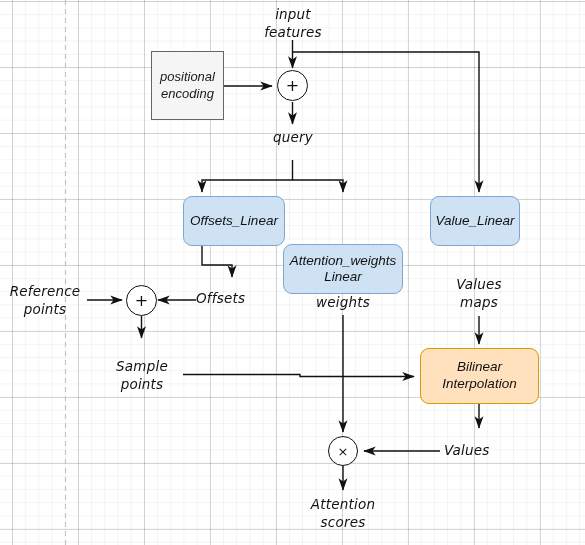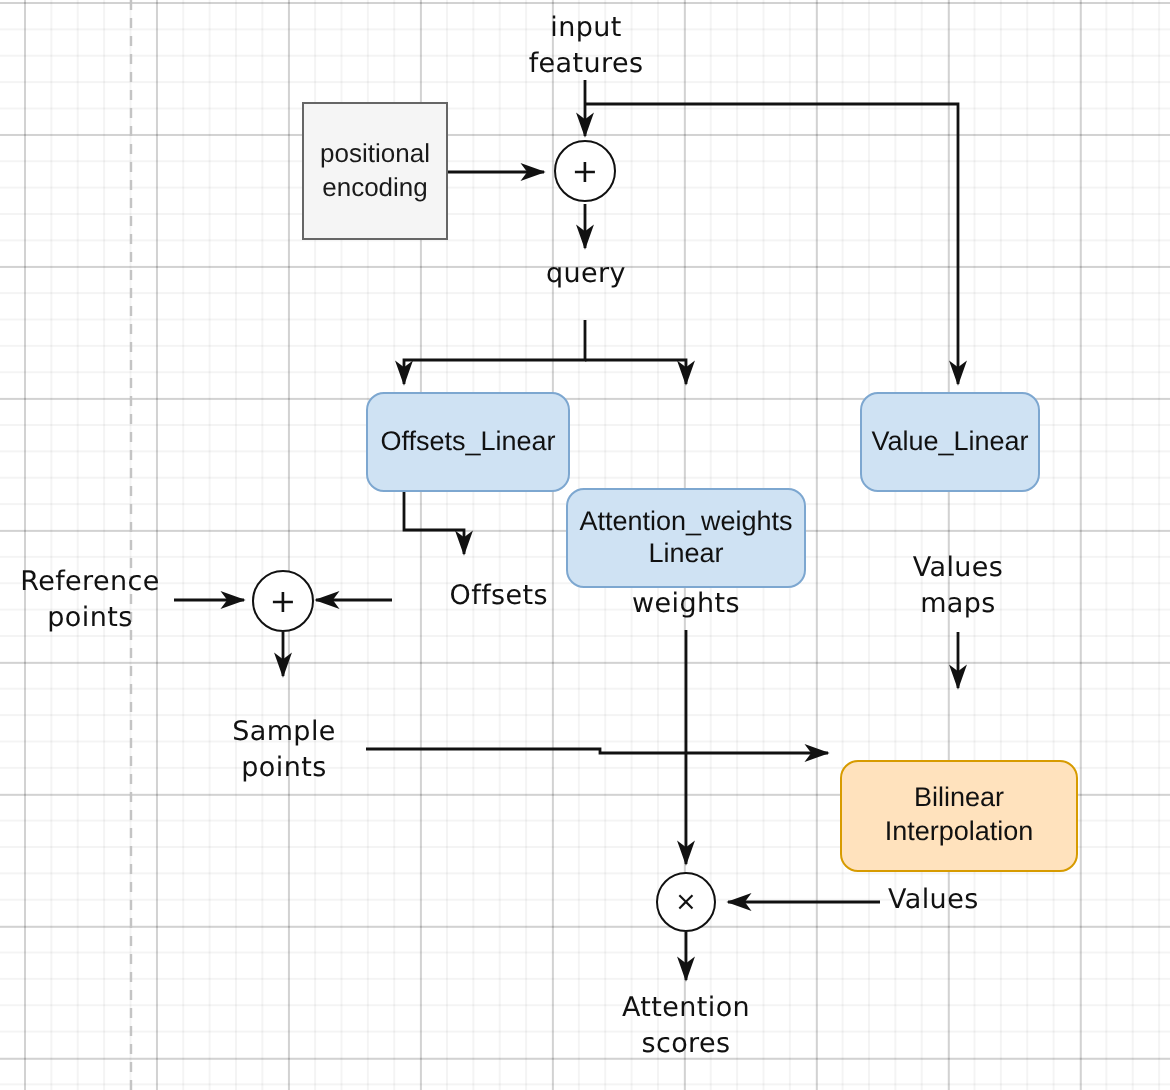--- a/index.html
+++ b/index.html
@@ -18,20 +18,21 @@
       linear-gradient(to bottom, rgba(0,0,0,0.045) 1px, transparent 1px),
       linear-gradient(to right, rgba(0,0,0,0.14) 1px, transparent 1px),
       linear-gradient(to bottom, rgba(0,0,0,0.14) 1px, transparent 1px);
     background-size:
       13.2px 13.2px,
       13.2px 13.2px,
       66px 66px,
       66px 66px;
     background-position: 12px 1px, 12px 1px, 12px 1px, 12px 1px;
     font-family: "DejaVu Sans", sans-serif;
+    font-style: italic;
   }
   #wires {
     position: absolute;
     left: 0; top: 0;
     width: 585px; height: 545px;
     pointer-events: none;
   }
   .node {
     position: absolute;
     box-sizing: border-box;
@@ -58,21 +59,20 @@
     line-height: 1.2;
   }
   .box-orange {
     background: #ffe2bd;
     border: 1px solid #d79b00;
     border-radius: 9px;
     font-family: "Liberation Sans", sans-serif;
     font-size: 13.5px;
     color: #111111;
     line-height: 1.25;
-    margin-top: 32px;
   }
   .label {
     position: absolute;
     font-family: "DejaVu Sans", sans-serif;
     font-size: 13.5px;
     color: #111111;
     line-height: 1.3;
     text-align: center;
     white-space: pre-line;
     letter-spacing: 0.2px;
@@ -139,21 +139,21 @@
 
       <path d="M343,466 L343,490" marker-end="url(#arrow)"></path>
     </g>
   </svg>
 
   <div class="label" style="left:252px; top:6px; width:82px;">input
 features</div>
 
   <div class="label" style="left:252px; top:129px; width:82px;">query</div>
 
-  <div class="label" style="left:196px; top:290px; width:78px; text-align:right;">Offsets</div>
+  <div class="label" style="left:196px; top:290px; width:78px; text-align:left;">Offsets</div>
 
   <div class="label" style="left:2px; top:283px; width:86px;">Reference
 points</div>
 
   <div class="label" style="left:100px; top:358px; width:84px;">Sample
 points</div>
 
   <div class="label" style="left:300px; top:276px; width:86px;">Attention
 weights</div>
 

